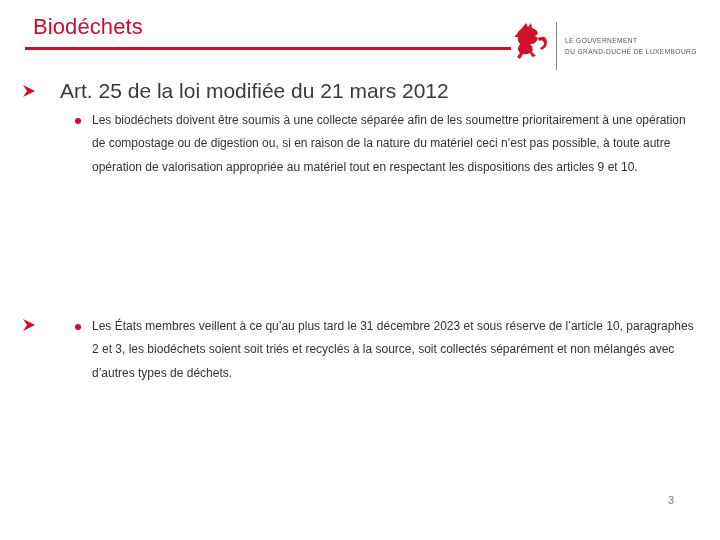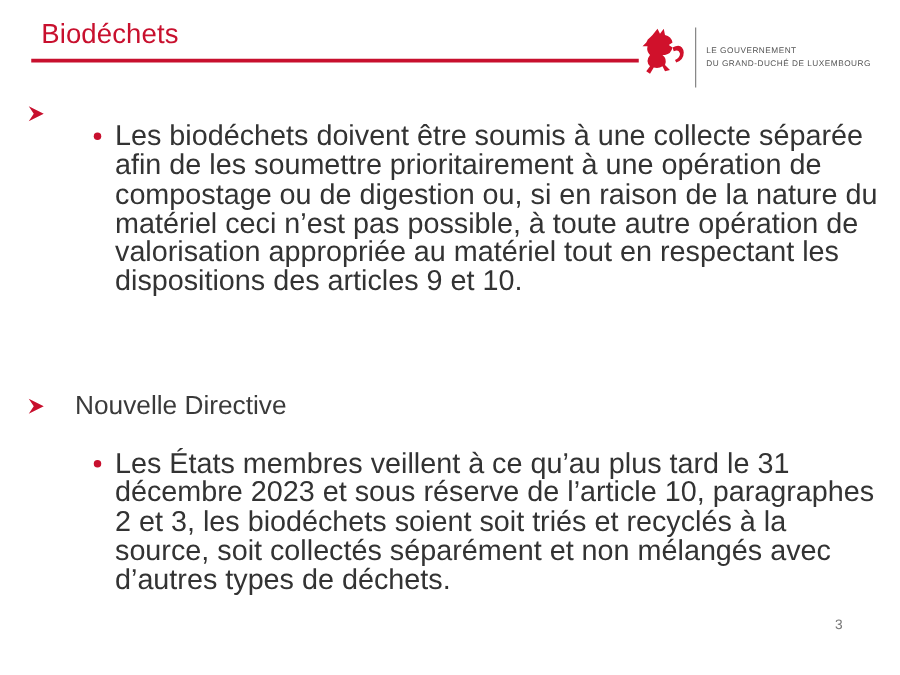--- a/index.html
+++ b/index.html
@@ -29,22 +29,22 @@
   }
   .section { position: absolute; left: 22px; width: 680px; }
   .heading {
     position: relative; padding-left: 38px;
     font-size: 21px; color: #3a3a3a; line-height: 28px;
   }
   .arrow {
     position: absolute; left: 0; top: 7px; width: 14px; height: 14px;
   }
   .bullet {
-    position: relative; padding-left: 70px; margin-top: 20px;
-    font-size: 23px; line-height: 23.3px; color: #333;
+    position: relative; padding-left: 70px; margin-top: 4px;
+    font-size: 12px; line-height: 23.3px; color: #333;
   }
   .bullet.italic { }
   .dot {
     position: absolute; left: 53px; top: 9px; width: 6px; height: 6px;
     background: #c8102e; border-radius: 50%;
   }
   .page-num {
     position: absolute; left: 668px; top: 494px; font-size: 11px; color: #777;
   }
 </style>
@@ -66,33 +66,33 @@
     <div>LE GOUVERNEMENT</div>
     <div>DU GRAND-DUCHÉ DE LUXEMBOURG</div>
   </div>
 </div>
 
 <div class="section" style="top:77px;">
   <div class="heading">
     <svg class="arrow" viewBox="0 0 14 14">
       <path d="M1 1 L13 7 L1 13 L5 7 Z" fill="#c8102e"></path>
     </svg>
+    <span>Art. 25 de la loi modifiée du 21 mars 2012</span>
   </div>
   <div class="bullet">
     <span class="dot"></span>
     <span>Les biodéchets doivent être soumis à une collecte séparée afin de les soumettre prioritairement à une opération de compostage ou de digestion ou, si en raison de la nature du matériel ceci n’est pas possible, à toute autre opération de valorisation appropriée au matériel tout en respectant les dispositions des articles 9 et 10.</span>
   </div>
 </div>
 
 <div class="section" style="top:311px;">
   <div class="heading">
     <svg class="arrow" viewBox="0 0 14 14">
       <path d="M1 1 L13 7 L1 13 L5 7 Z" fill="#c8102e"></path>
     </svg>
-    <span>Nouvelle Directive</span>
   </div>
   <div class="bullet italic">
     <span class="dot"></span>
     <span>Les États membres veillent à ce qu’au plus tard le 31 décembre 2023 et sous réserve de l’article 10, paragraphes 2 et 3, les biodéchets soient soit triés et recyclés à la source, soit collectés séparément et non mélangés avec d’autres types de déchets.</span>
   </div>
 </div>
 
 <div class="page-num">3</div>
 
 </body></html>

